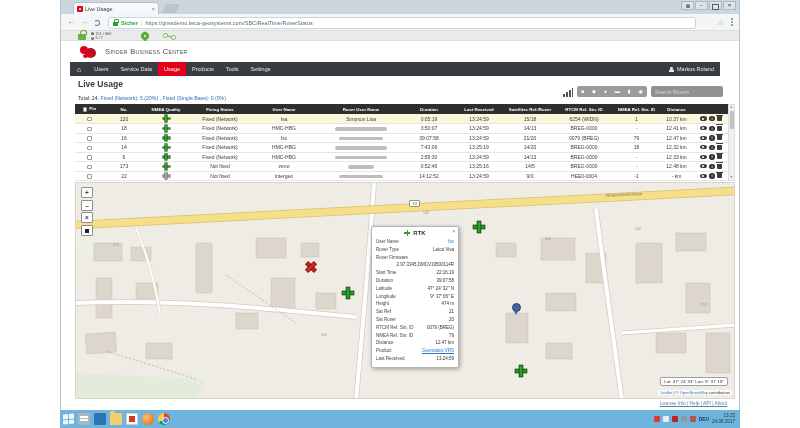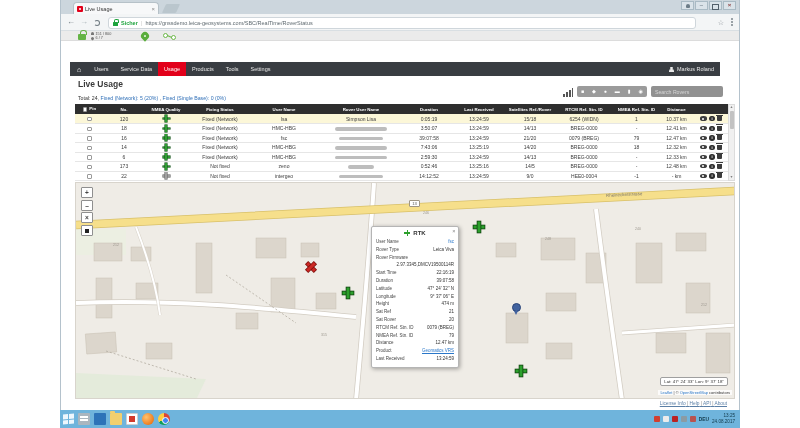--- a/index.html
+++ b/index.html
@@ -224,20 +224,28 @@
               <span>6 / 7</span>
             </div>
         </div>
         <span class="geo-pin"></span>
         <span class="link-nodes">
             <i class="n1"></i>
             <i class="n2"></i>
           </span>
       </div>
 
+      <div class="appheader">
+        <div class="spider-logo">
+            <i class="b1"></i>
+            <i class="b2"></i>
+            <i class="b3"></i>
+          </div>
+        <div class="brand">Spider Business Center</div>
+      </div>
 
       <div class="navbar">
         <span class="nav-home">⌂</span>
         <span class="nav-item">Users</span>
         <span class="nav-item">Service Data</span>
         <span class="nav-item active">Usage</span>
         <span class="nav-item">Products</span>
         <span class="nav-item">Tools</span>
         <span class="nav-item">Settings</span>
         <span class="nav-user">

